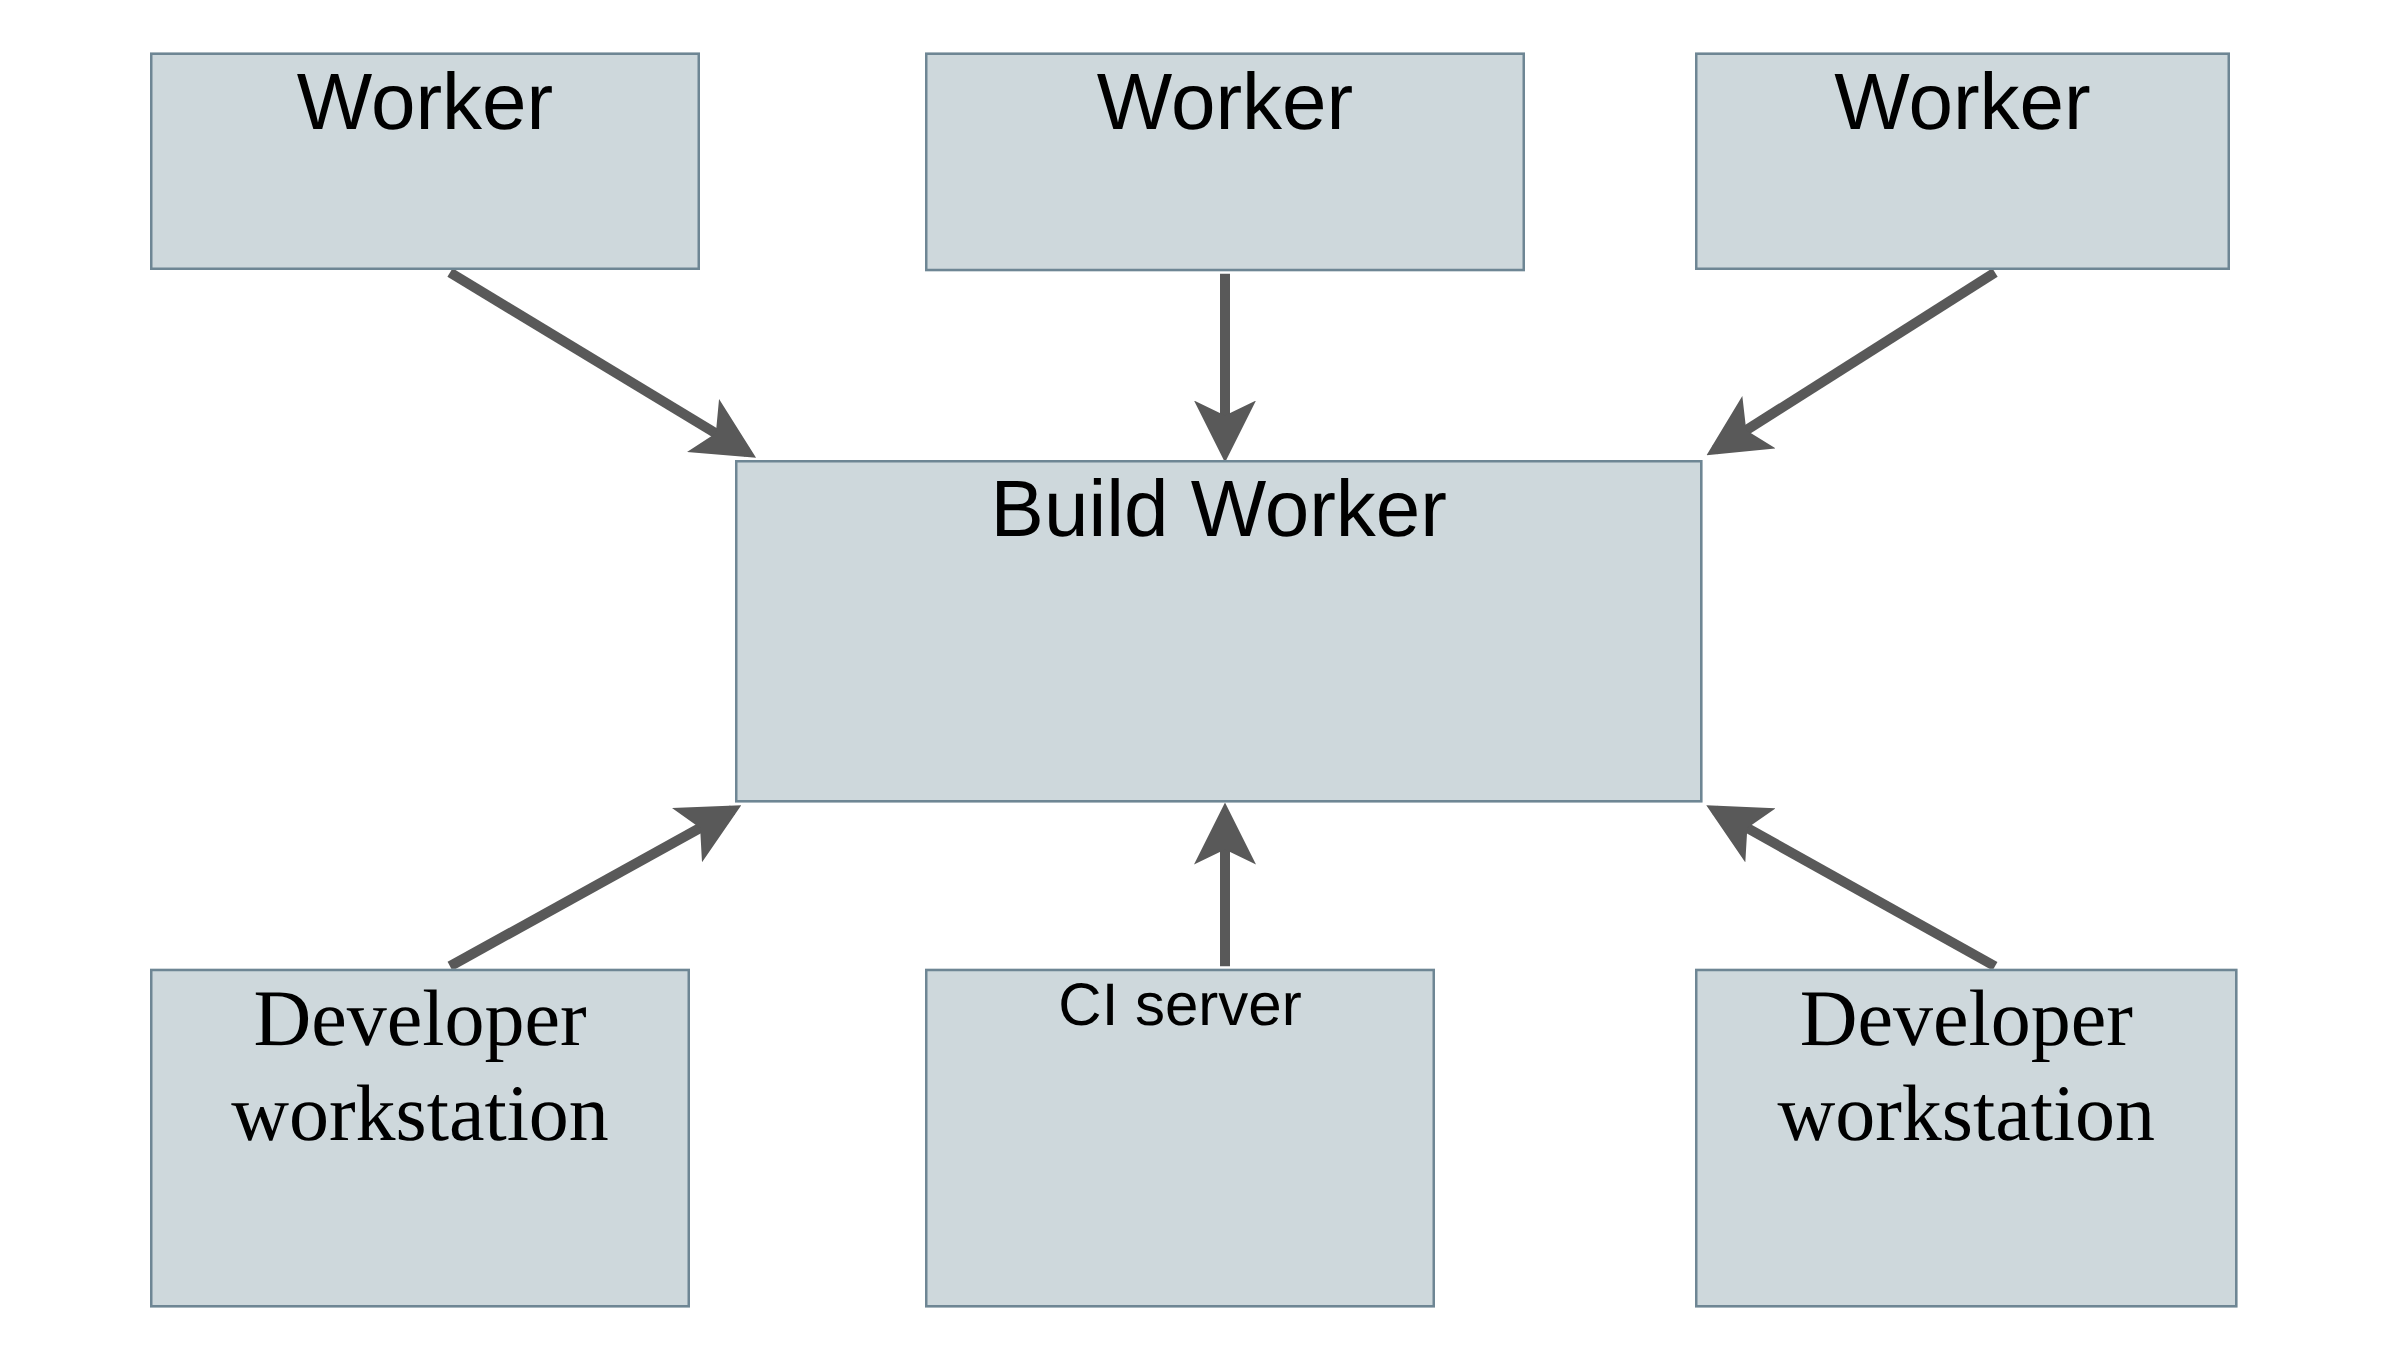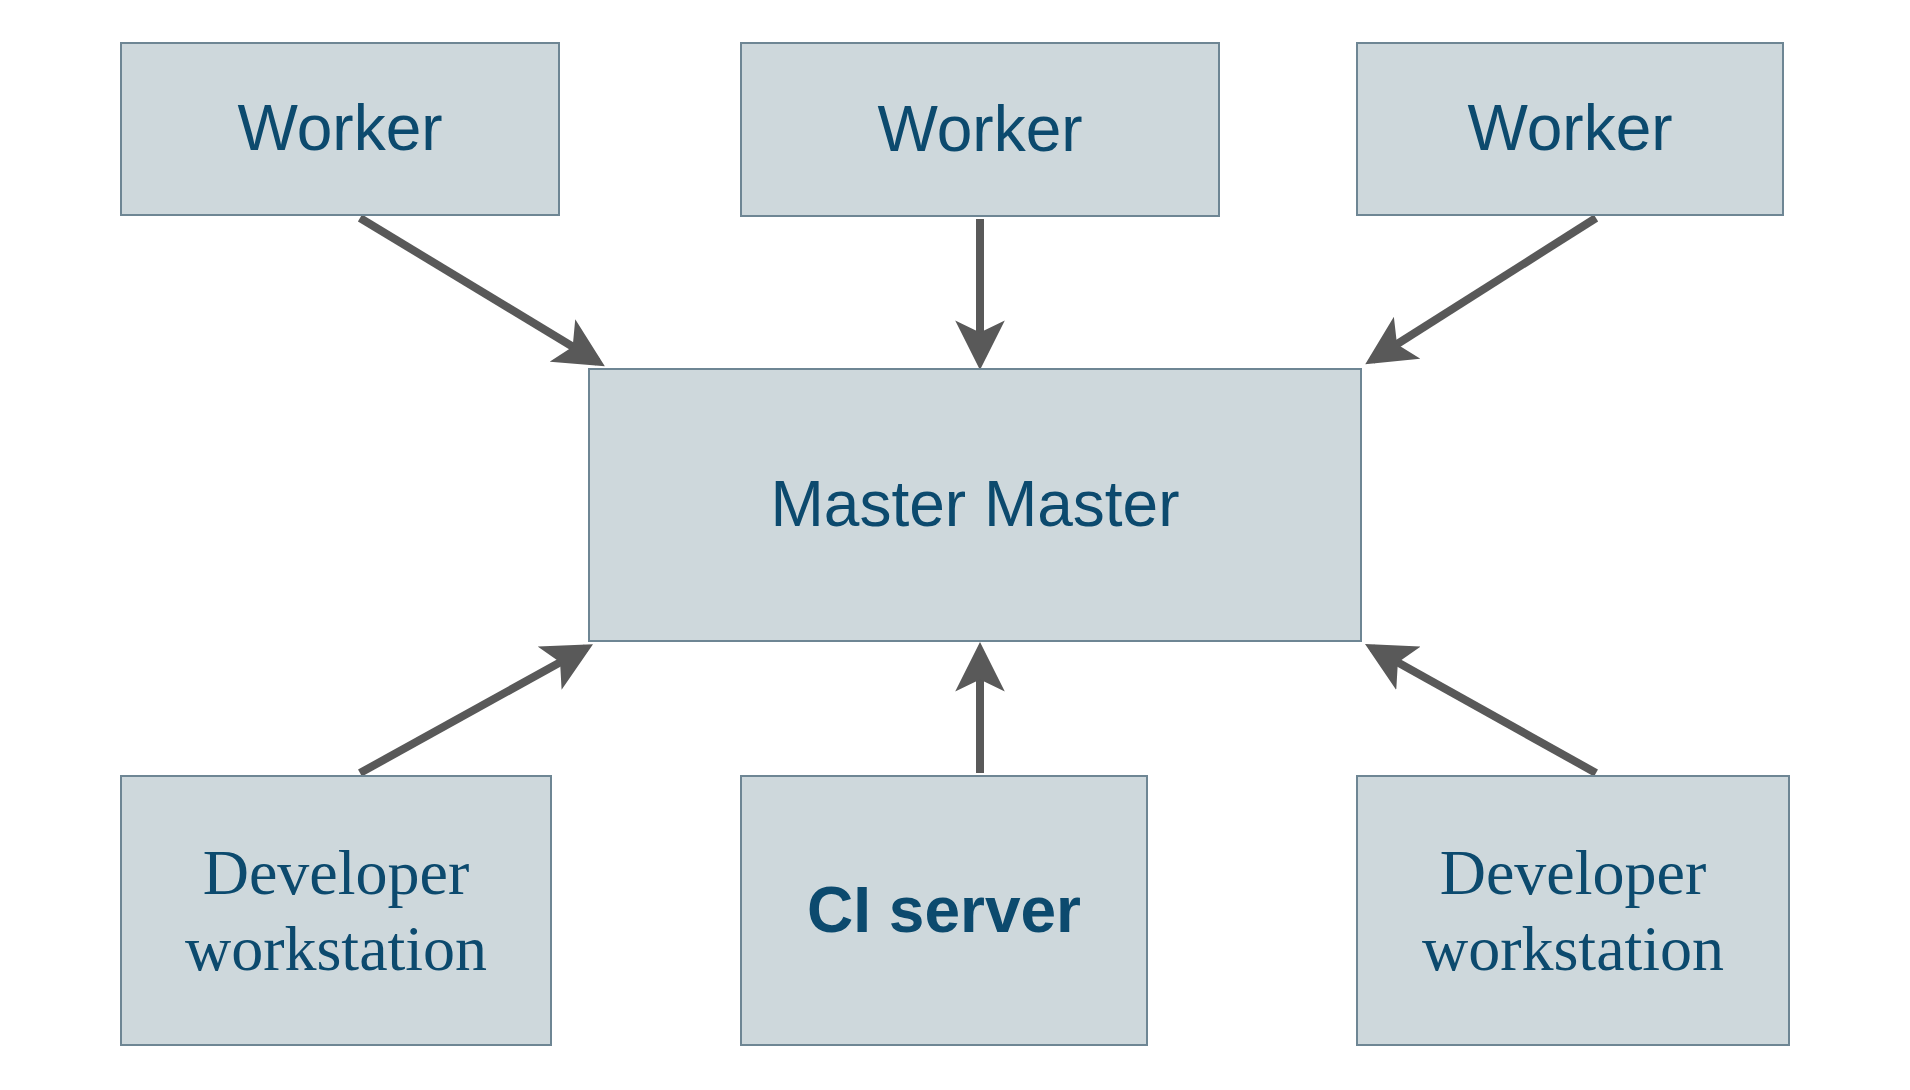--- a/index.html
+++ b/index.html
@@ -25,35 +25,34 @@
     width: 1910px;
     height: 1090px;
     pointer-events: none;
   }
   .node {
     position: absolute;
     box-sizing: border-box;
     background: #ced8dc;
     border: 2px solid #6e8694;
     display: flex;
-    align-items: center;
     justify-content: center;
     text-align: center;
-    color: #0c4a6e;
+    color: #000000;
     line-height: 1.18;
     white-space: pre-line;
     font-weight: 400;
   }
   .node-label {
     display: block;
     padding: 0 6px;
   }
   .n-worker     { font-size: 64px; }
   .n-master     { font-size: 64px; }
-  .n-ci         { font-size: 64px; font-weight: bold; }
+  .n-ci         { font-size: 48px; }
   .n-dev        { font-size: 64px; font-family: Liberation Serif, serif; }
 
   .worker1 { left: 120px;  top: 42px;  width: 440px; height: 174px; }
   .worker2 { left: 740px;  top: 42px;  width: 480px; height: 175px; }
   .worker3 { left: 1356px; top: 42px;  width: 428px; height: 174px; }
   .master  { left: 588px;  top: 368px; width: 774px; height: 274px; }
   .devl    { left: 120px;  top: 775px; width: 432px; height: 271px; }
   .ci      { left: 740px;  top: 775px; width: 408px; height: 271px; }
   .devr    { left: 1356px; top: 775px; width: 434px; height: 271px; }
 </style>
@@ -88,21 +87,21 @@
 
   <div class="node worker2 n-worker">
     <span class="node-label">Worker</span>
   </div>
 
   <div class="node worker3 n-worker">
     <span class="node-label">Worker</span>
   </div>
 
   <div class="node master n-master">
-    <span class="node-label">Master Master</span>
+    <span class="node-label">Build Worker</span>
   </div>
 
   <div class="node devl n-dev">
     <span class="node-label">Developer
 workstation</span>
   </div>
 
   <div class="node ci n-ci">
     <span class="node-label">CI server</span>
   </div>

